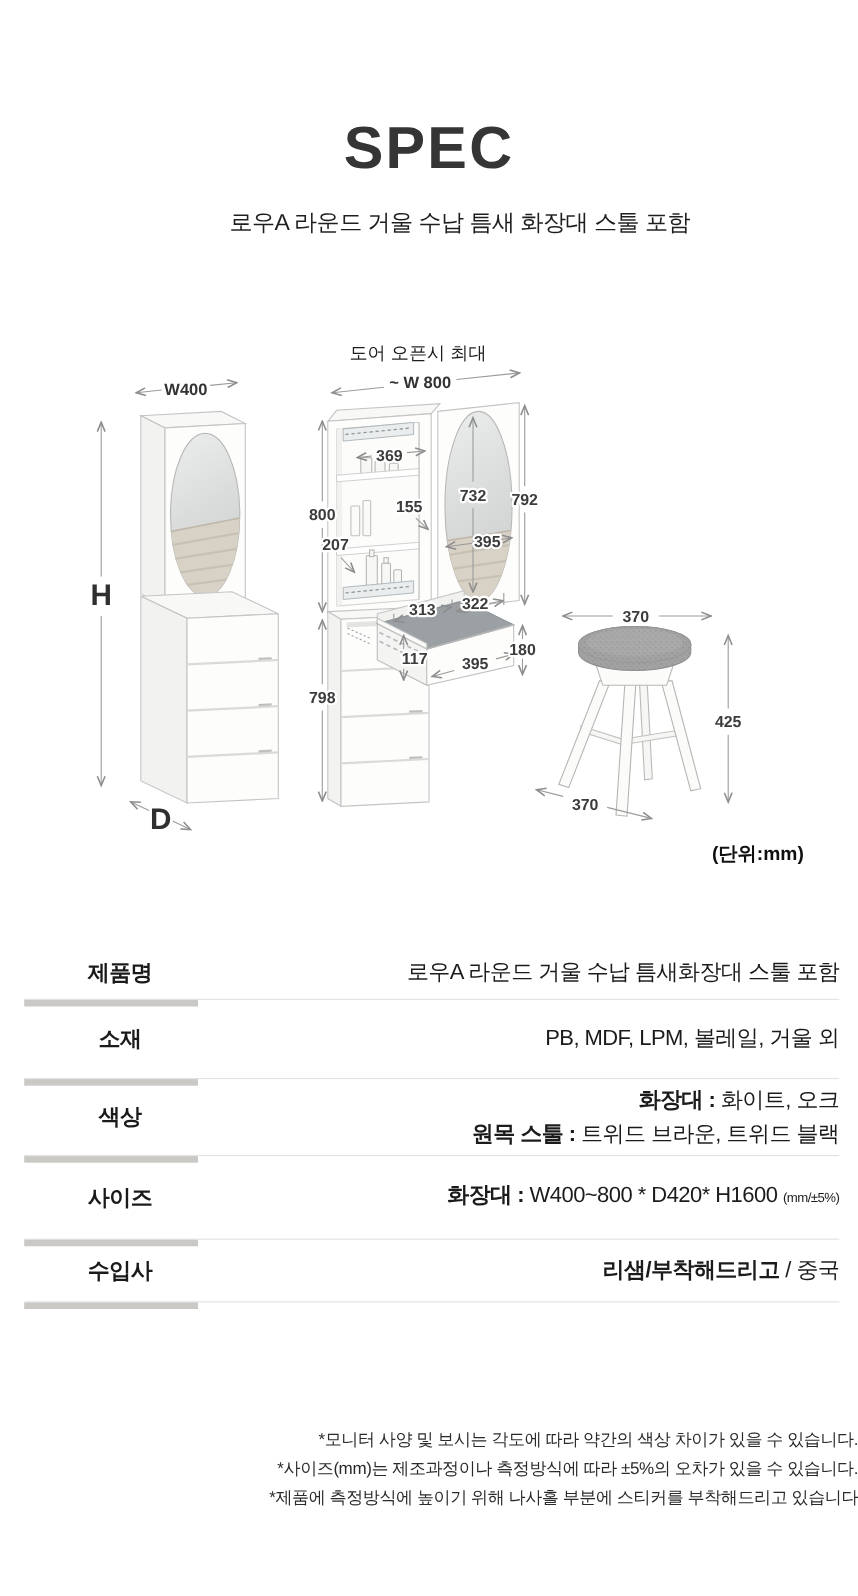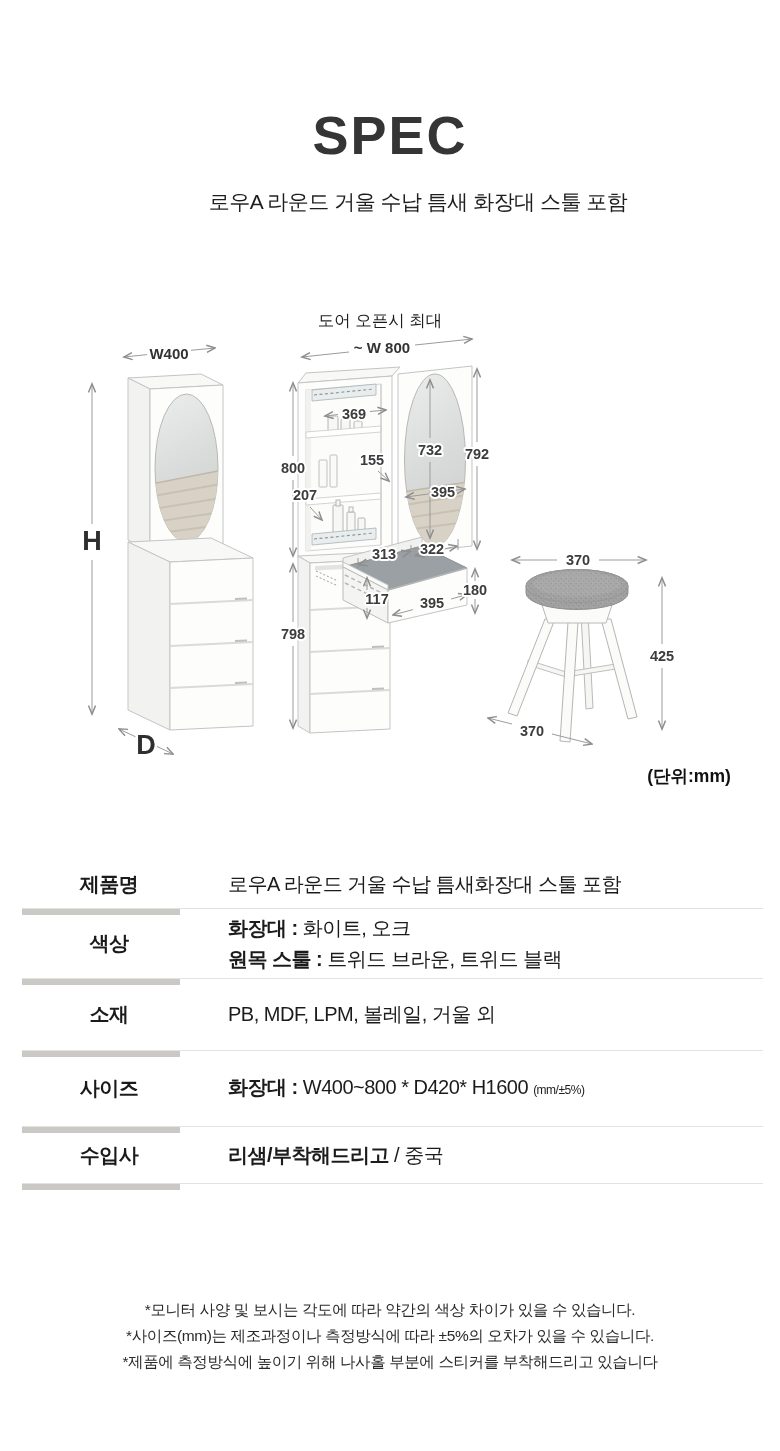--- a/index.html
+++ b/index.html
@@ -12,25 +12,25 @@
   .card{position:absolute;top:262px;left:25px;width:730px;height:543px;background:#ffffff;border-radius:6px;}
   .card svg{display:block;width:730px;height:543px;}
 
   
   .spec{position:absolute;top:860px;left:22px;width:741px;}
   .row{position:relative;display:flex;align-items:center;border-bottom:1px solid #e4e2df;gap:20px;}
   .row::after{content:"";position:absolute;left:0;bottom:-7px;width:158px;height:6px;background:#cac9c6;}
   .h1{height:48px}.h2{height:69px}.h3{height:71px}.h4{height:69px}.h5{height:75px}.h6{height:56px}
   .rl{width:158px;padding-left:16px;box-sizing:border-box;text-align:center;
       font-size:20px;font-weight:700;color:#1a1a1a;letter-spacing:-0.5px;}
-  .rv{flex:1;padding-left:28px;font-size:20px;color:#1b1b1b;line-height:31px;letter-spacing:-0.5px;}
+  .rv{flex:1;padding-left:28px;font-size:20px;color:#1b1b1b;line-height:31px;letter-spacing:-0.5px;text-align:right;}
   .rv .b{font-weight:700;}
   .rv .note{font-size:12px;}
 
-  .notes{position:absolute;top:1297px;left:0;width:100%;text-align:center;
+  .notes{position:absolute;top:1297px;left:0;width:100%;text-align:right;
          font-size:15.5px;line-height:26px;color:#2a2a2a;letter-spacing:-0.4px;}
   .notes p{margin:0;}
 
   
   .dim{font-family:"Liberation Sans",sans-serif;font-size:14.5px;font-weight:700;fill:#3c3c3c;
        stroke:#ffffff;stroke-width:4px;paint-order:stroke;stroke-linejoin:round;text-anchor:middle;}
   .dimW{font-family:"Liberation Sans",sans-serif;font-size:15px;font-weight:700;fill:#333333;
         stroke:#ffffff;stroke-width:4px;paint-order:stroke;stroke-linejoin:round;text-anchor:middle;}
   .dimXL{font-family:"Liberation Sans",sans-serif;font-size:27px;font-weight:700;fill:#2f2f2f;
          stroke:#ffffff;stroke-width:5px;paint-order:stroke;stroke-linejoin:round;text-anchor:middle;}
@@ -236,31 +236,31 @@
 
       <text class="unit" x="664" y="520">(단위:mm)</text>
     </svg>
   </div>
 
   <div class="spec">
     <div class="row h1">
       <div class="rl">제품명</div>
       <div class="rv"><span>로우A 라운드 거울 수납 틈새화장대 스툴 포함</span></div>
     </div>
+    <div class="row h3">
+      <div class="rl">소재</div>
+      <div class="rv"><span>PB, MDF, LPM, 볼레일, 거울 외</span></div>
+    </div>
     <div class="row h4">
       <div class="rl">색상</div>
       <div class="rv">
         <div><span class="b">화장대 : </span><span>화이트, 오크</span></div>
         <div><span class="b">원목 스툴 : </span><span>트위드 브라운, 트위드 블랙</span></div>
       </div>
     </div>
-    <div class="row h3">
-      <div class="rl">소재</div>
-      <div class="rv"><span>PB, MDF, LPM, 볼레일, 거울 외</span></div>
-    </div>
     <div class="row h5">
       <div class="rl">사이즈</div>
       <div class="rv">
         <div><span class="b">화장대 : </span><span>W400~800 * D420* H1600 </span><span class="note">(mm/±5%)</span></div>
       </div>
     </div>
     <div class="row h6">
       <div class="rl">수입사</div>
       <div class="rv"><span class="b">리샘/부착해드리고</span><span> / 중국</span></div>
     </div>

